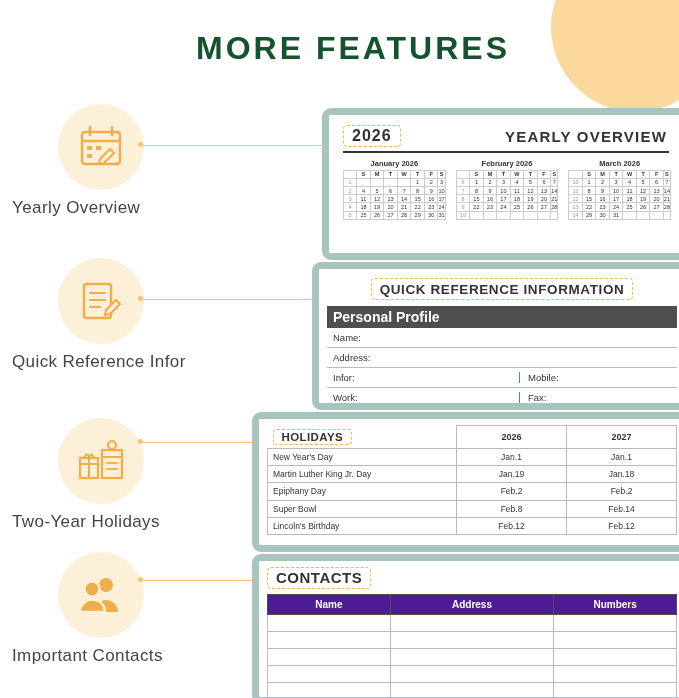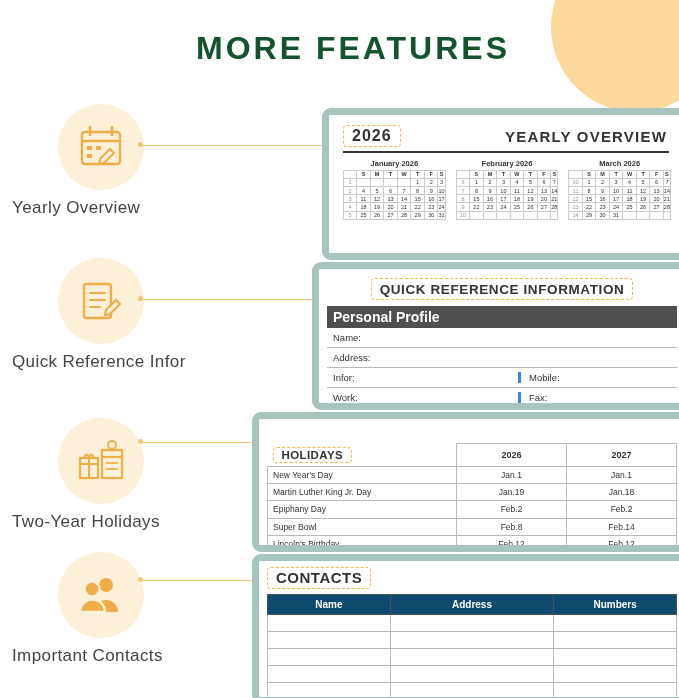--- a/index.html
+++ b/index.html
@@ -99,32 +99,32 @@
 
   
   .qr-title-wrap { text-align:center; padding-top:3px; }
   .qr-title { font-size:13.5px; font-weight:bold; letter-spacing:.6px;text-align:right; }
   .pp-bar {
     background:#4f4f4f; color:#fff; font-size:14px; font-weight:bold;
     padding:3px 6px; margin-top:6px;
   }
   .qr-row { border-bottom:1px solid #bbb; font-size:9.5px; padding:4px 6px; display:flex;gap:43px; }
   .qr-row .cell { flex:1; }
-  .qr-row .cell + .cell { border-left:3px solid #3b82f6; padding-left:8px; }
+  .qr-row .cell + .cell { border-left:1px solid #3b82f6; padding-left:8px; }
   .hol-title { font-size:11.5px; font-weight:bold; letter-spacing:.4px; }
-  table.hol { border-collapse:collapse; width:100%;margin-top:18px; }
+  table.hol { border-collapse:collapse; width:100%; }
   table.hol td { font-size:8.5px; padding:3.2px 5px; border:1px solid #b9b9b9; color:#333; }
   table.hol td.yr { text-align:center; width:110px; }
   table.hol th { font-size:9px; padding:3px 5px; border:1px solid #b9b9b9; text-align:center; }
 
   
   .ct-title { font-size:15px; font-weight:bold; letter-spacing:.5px; }
   table.contacts { border-collapse:collapse; width:100%; margin-top:5px; }
   table.contacts th {
-    background:#0c4a6e; color:#fff; font-size:10px; padding:4px 4px; border:1px solid #4f4f4f;
+    background:#4c1d95; color:#fff; font-size:10px; padding:4px 4px; border:1px solid #4f4f4f;
   }
   table.contacts td { height:17px; border:1px solid #b9b9b9; }
   .col-name { width:30%; } .col-addr { width:40%; } .col-num { width:30%; }
 
   
   .icon-svg { position:absolute; left:50%; top:50%; transform:translate(-50%,-50%); }
 </style>
 </head>
 <body>
 

